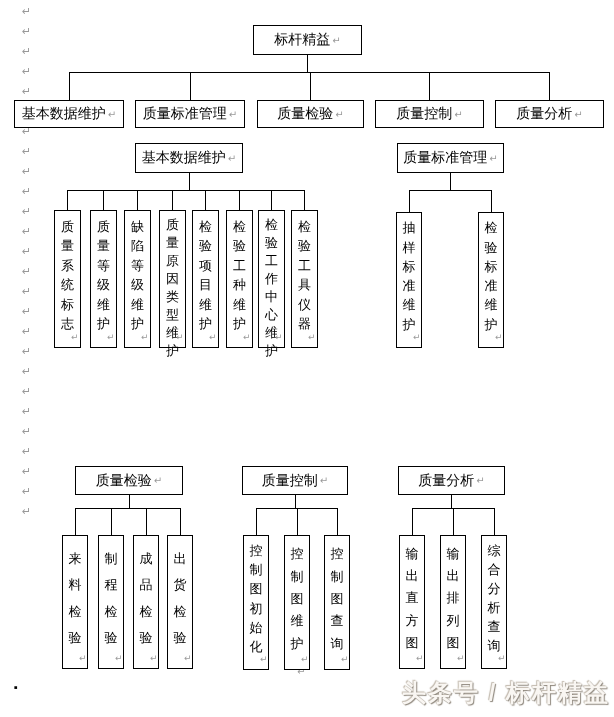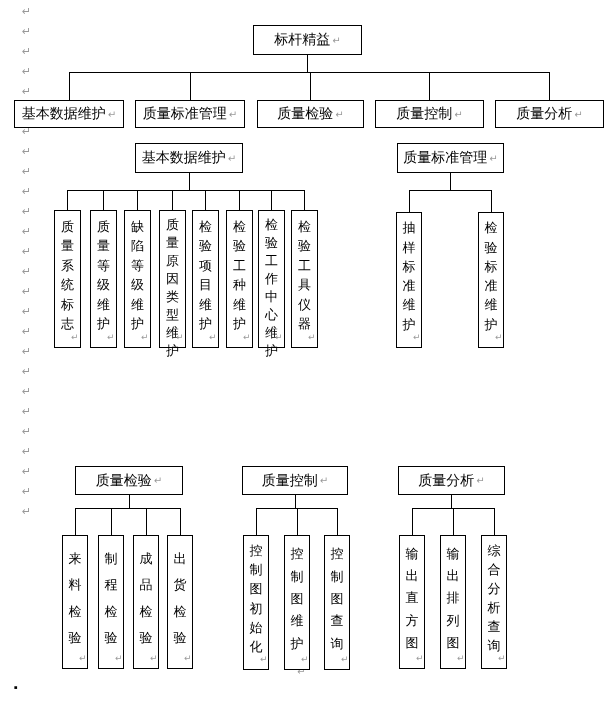--- a/index.html
+++ b/index.html
@@ -357,14 +357,15 @@
         <span>综</span>
         <span>合</span>
         <span>分</span>
         <span>析</span>
         <span>查</span>
         <span>询</span>
       </span>
       <span class="vmark">↵</span>
   </div>
 
+  <div id="watermark">头条号 / 标杆精益</div>
 
 </div>
 
 </body></html>

